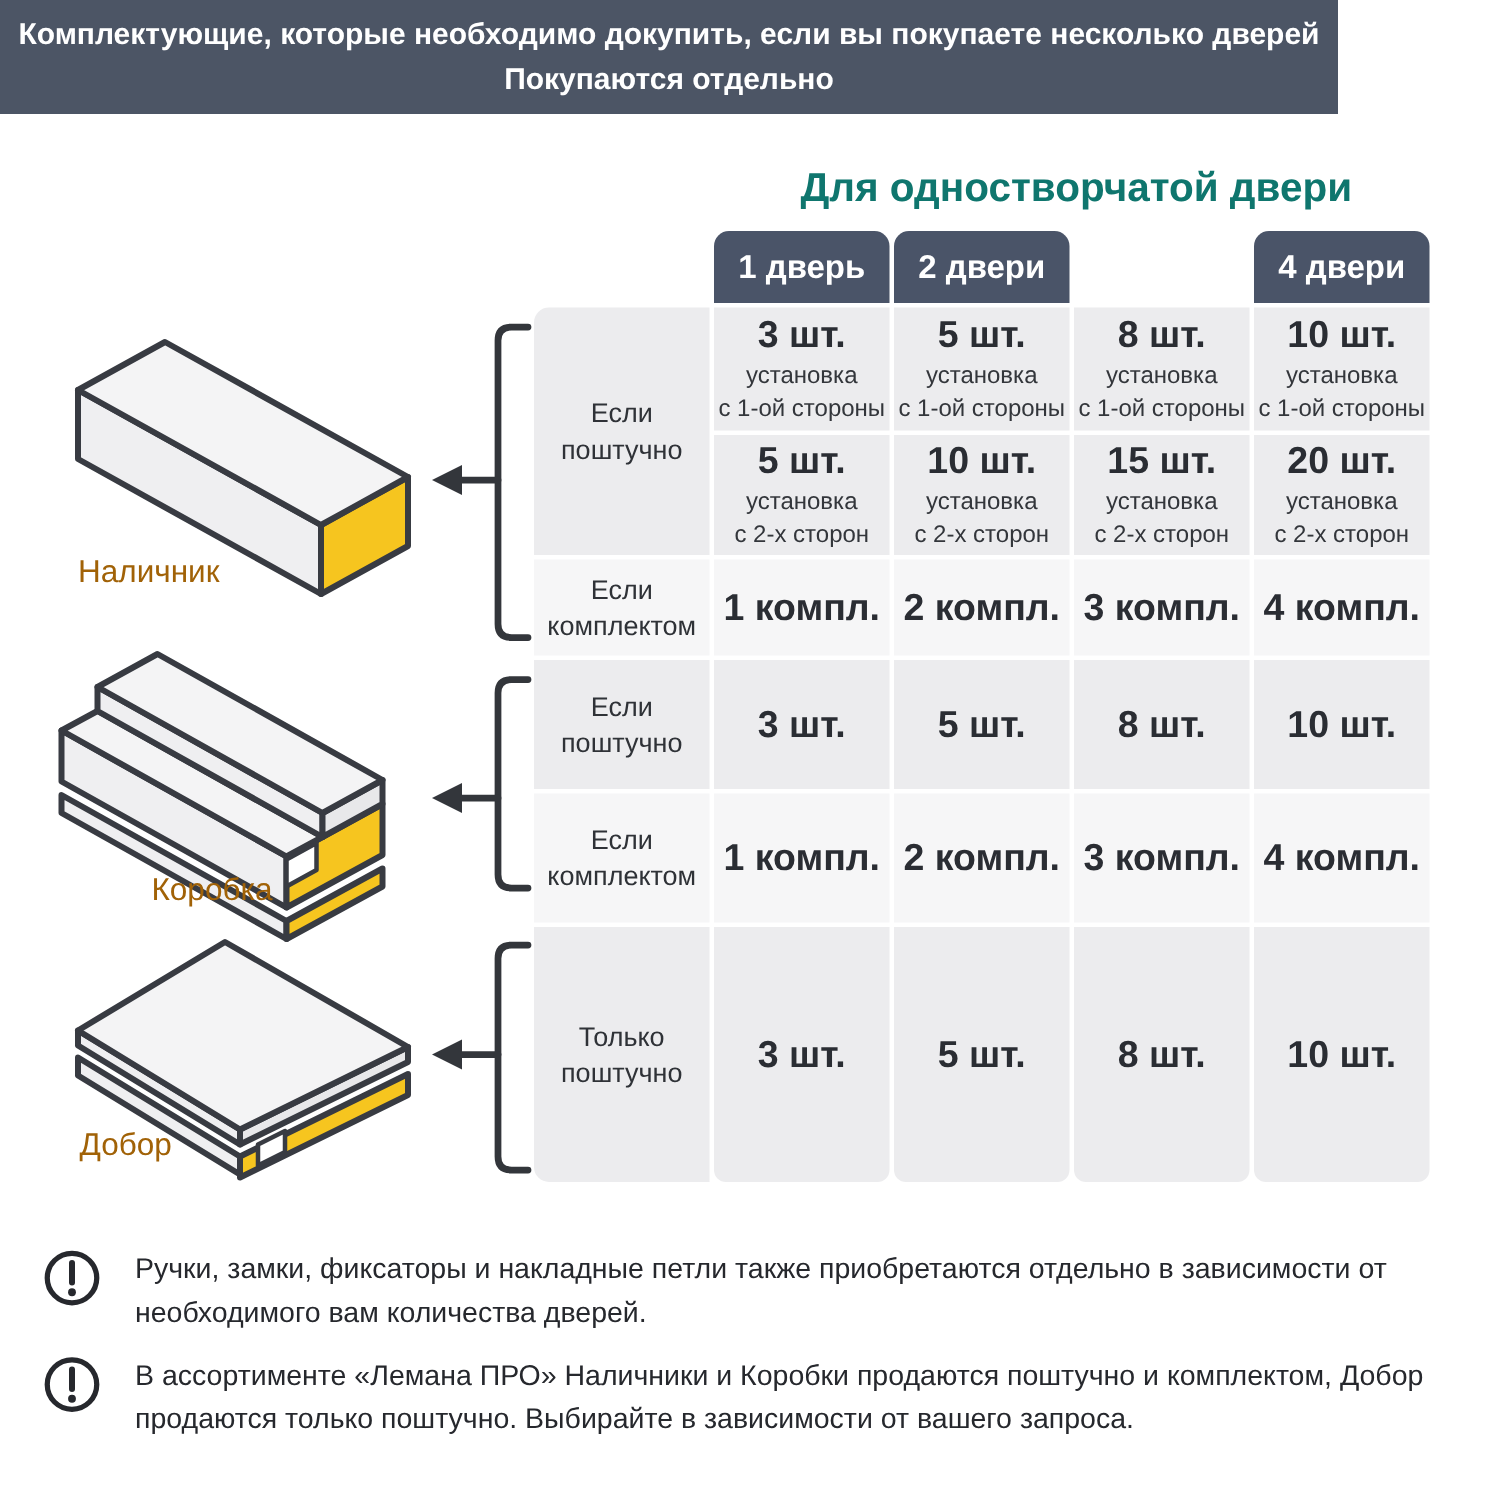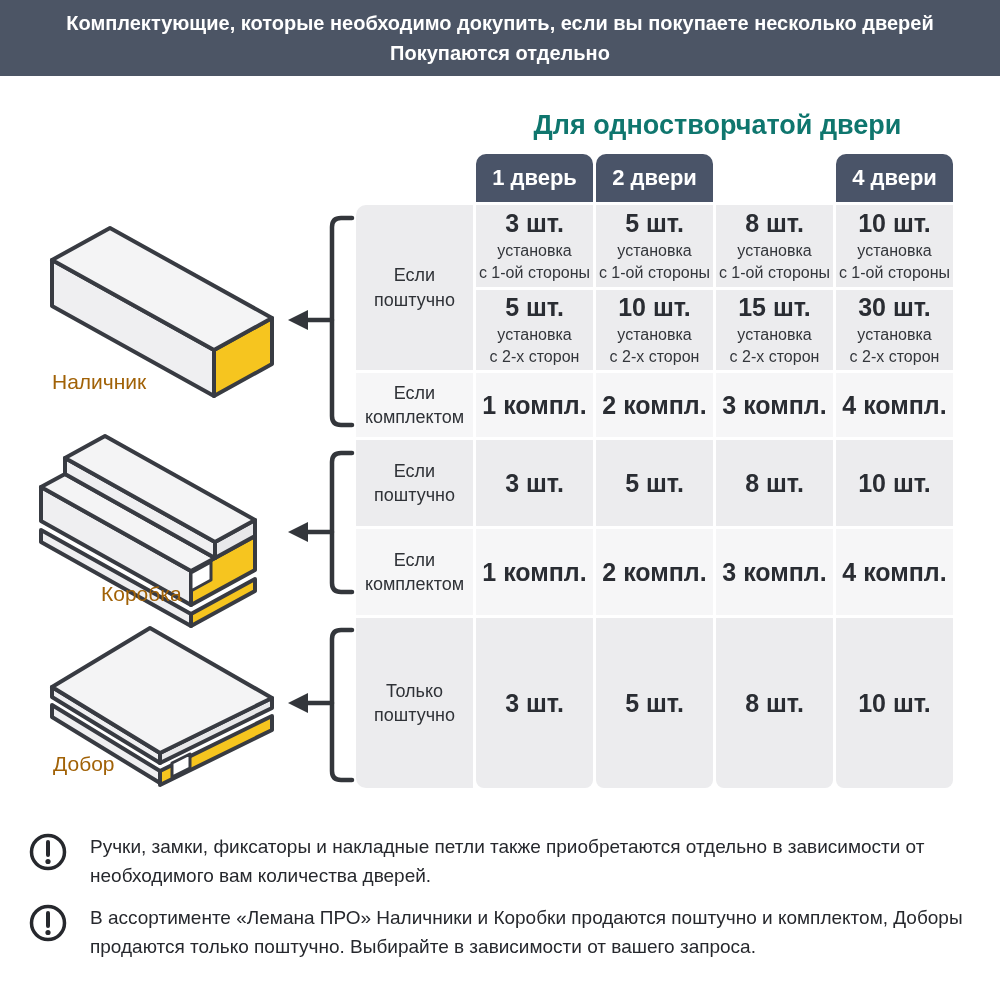--- a/index.html
+++ b/index.html
@@ -2,21 +2,21 @@
 <html><head>
 <meta charset="utf-8">
 <style>
   html,body { margin:0; padding:0; background:#ffffff; }
   .page {
     position:relative; width:1000px; height:1000px; background:#ffffff;
     font-family:"Liberation Sans", sans-serif; color:#2A2D33; overflow:hidden;
   }
   
   .banner {
-    position:absolute; left:0; top:0; width:1000px; height:76px;
+    position:absolute; left:0; top:0; width:892px; height:76px;
     background:#4C5565; color:#ffffff; display:flex; flex-direction:column;
     align-items:center; justify-content:center; text-align:center;
   }
   .banner div { font-size:20px; font-weight:700; line-height:30px; }
   
   .tbl-title {
     position:absolute; left:478px; top:110px; width:479px; text-align:center;
     font-size:27px; font-weight:700; color:#0f766e;
   }
   
@@ -110,21 +110,21 @@
       <div class="val">10 шт.</div>
       <div class="cap">установка
 с 2-х сторон</div>
     </div>
     <div class="cell dark" style="grid-area:3/4/4/5">
       <div class="val">15 шт.</div>
       <div class="cap">установка
 с 2-х сторон</div>
     </div>
     <div class="cell dark" style="grid-area:3/5/4/6">
-      <div class="val">30 шт.</div>
+      <div class="val">20 шт.</div>
       <div class="cap">установка
 с 2-х сторон</div>
     </div>
 
     <div class="cell light" style="grid-area:4/1/5/2">
       <div class="lbl">Если
 комплектом</div>
     </div>
     <div class="cell light" style="grid-area:4/2/5/3">
       <div class="val">1 компл.</div>
@@ -252,15 +252,15 @@
     <line x1="20" y1="10" x2="20" y2="23" stroke="#26282D" stroke-width="4" stroke-linecap="round"></line>
     <circle cx="20" cy="29.5" r="2.6" fill="#26282D"></circle>
   </svg>
   <div class="note-text" style="top:832px;">Ручки, замки, фиксаторы и накладные петли также приобретаются отдельно в зависимости от необходимого вам количества дверей.</div>
 
   <svg class="note-icon" style="top:903px;" viewBox="0 0 40 40">
     <circle cx="20" cy="20" r="16.5" fill="none" stroke="#26282D" stroke-width="3.5"></circle>
     <line x1="20" y1="10" x2="20" y2="23" stroke="#26282D" stroke-width="4" stroke-linecap="round"></line>
     <circle cx="20" cy="29.5" r="2.6" fill="#26282D"></circle>
   </svg>
-  <div class="note-text" style="top:903px;">В ассортименте «Лемана ПРО» Наличники и Коробки продаются поштучно и комплектом, Доборы продаются только поштучно. Выбирайте в зависимости от вашего запроса.</div>
+  <div class="note-text" style="top:903px;">В ассортименте «Лемана ПРО» Наличники и Коробки продаются поштучно и комплектом, Добор продаются только поштучно. Выбирайте в зависимости от вашего запроса.</div>
 
 </div>
 
 </body></html>

